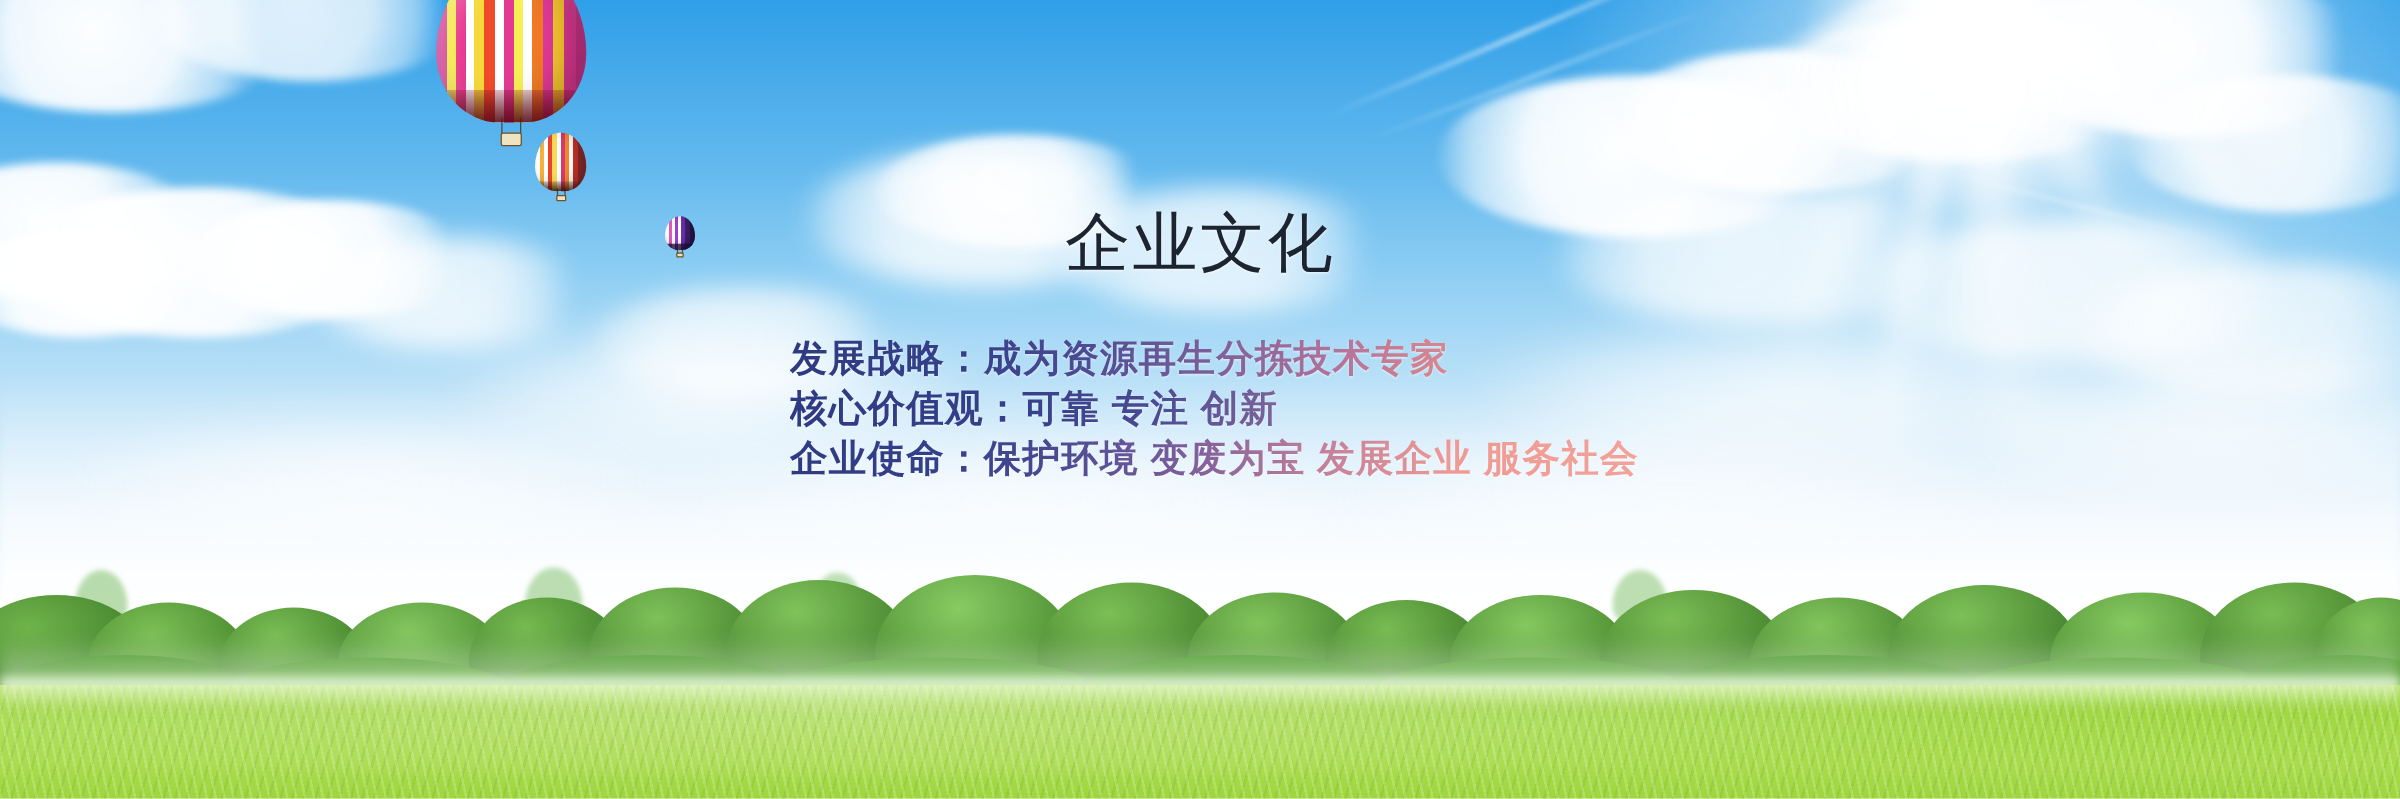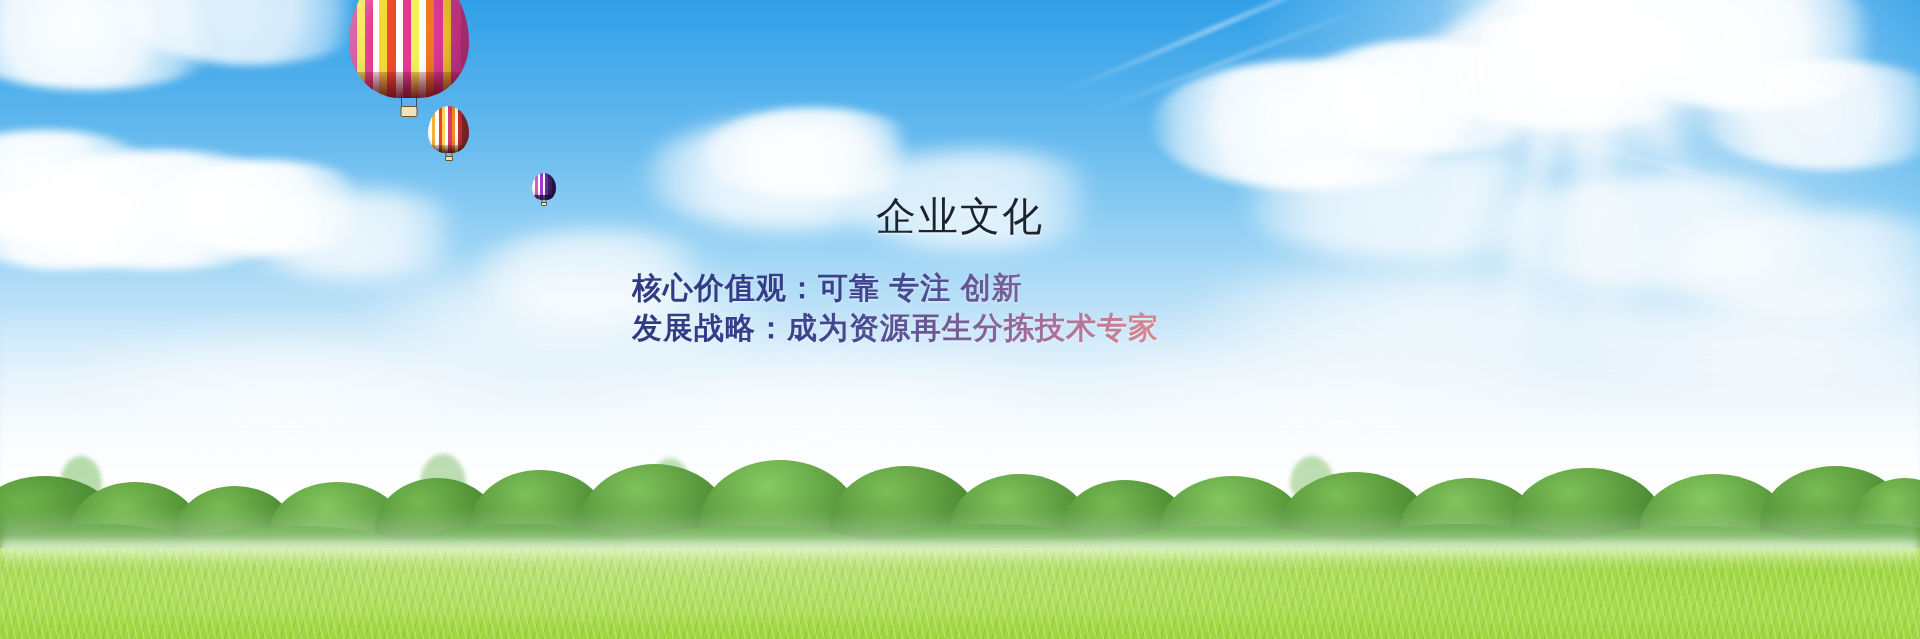--- a/index.html
+++ b/index.html
@@ -127,25 +127,24 @@
   
   .content{
     position:absolute; left:0; top:0; width:1920px; height:639px;
   }
   .heading{
     position:absolute; left:0; top:168px; width:1920px;
     text-align:center;
   }
   .title-cn{
     font-family:"Liberation Sans","DejaVu Sans",sans-serif;
-    font-size:40px; font-weight:400; letter-spacing:2px;
+    font-size:52px; font-weight:400; letter-spacing:2px;
     color:#1b2430;
     line-height:1.05;
     text-shadow:0 1px 2px rgba(255,255,255,.7);
-    margin-top:27px;
   }
   .title-en{
     font-family:"Liberation Sans","DejaVu Sans",sans-serif;
     font-size:28px; font-weight:400; letter-spacing:.5px;
     color:#2a3038; margin-top:2px;
     text-shadow:0 1px 2px rgba(255,255,255,.7);
   }
   .lines{
     position:absolute; left:632px; top:268px; width:760px;
   }
@@ -336,18 +335,19 @@
   <div class="grass-tex"></div>
   <div class="grass-top-blend"></div>
 
   <div class="content">
 
     <div class="heading">
       <div class="title-cn">企业文化</div>
     </div>
 
     <div class="lines">
+      <div class="line l1">发展战略：成为资源再生分拣技术专家</div>
       <div class="line l2">核心价值观：可靠 专注 创新</div>
-      <div class="line l1">发展战略：成为资源再生分拣技术专家</div>
+      <div class="line l3">企业使命：保护环境 变废为宝 发展企业 服务社会</div>
     </div>
 
   </div>
 </div>
 
 </body></html>

